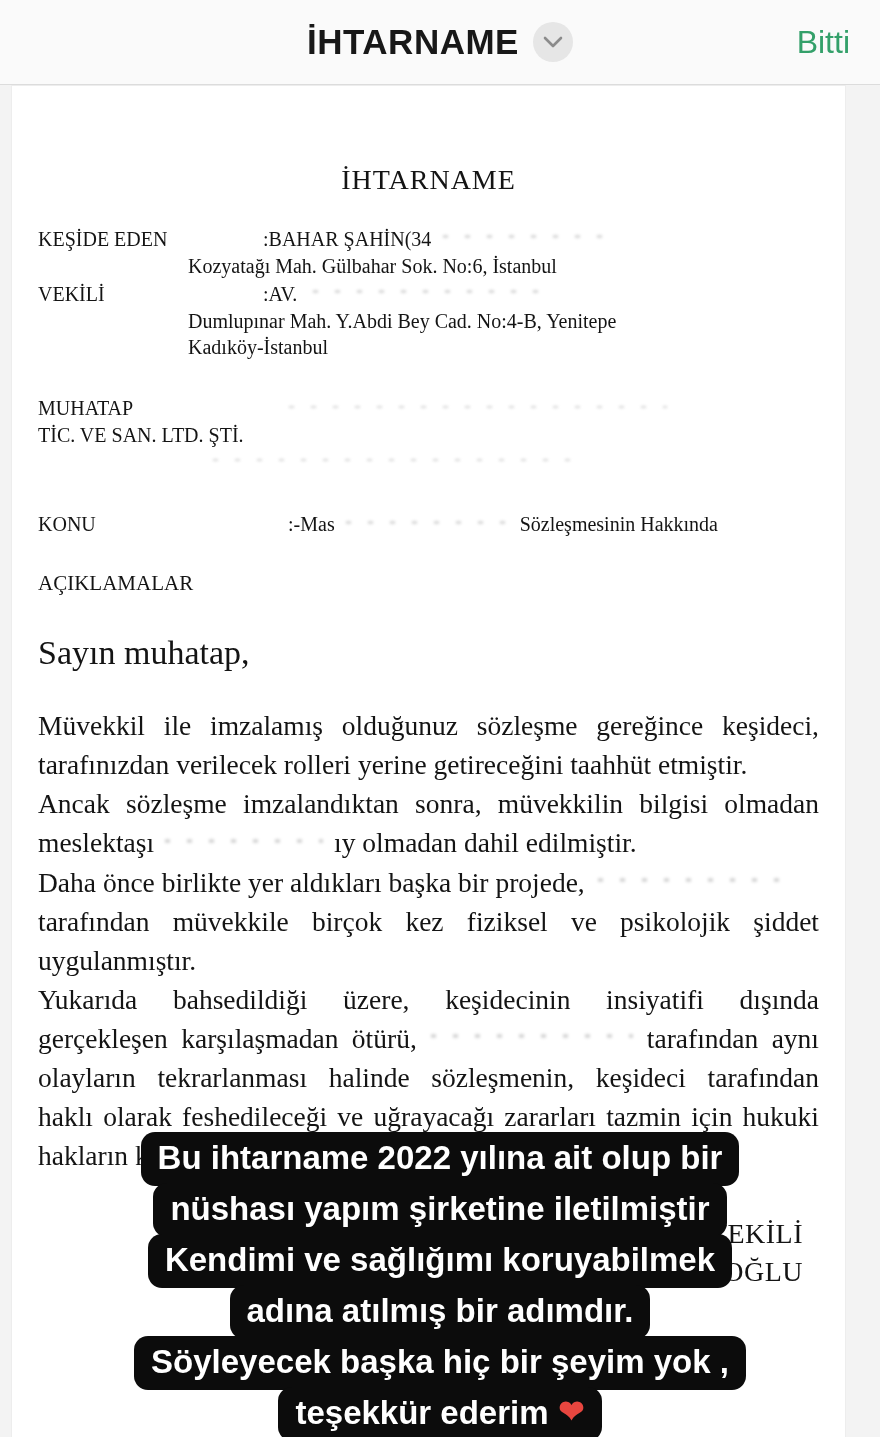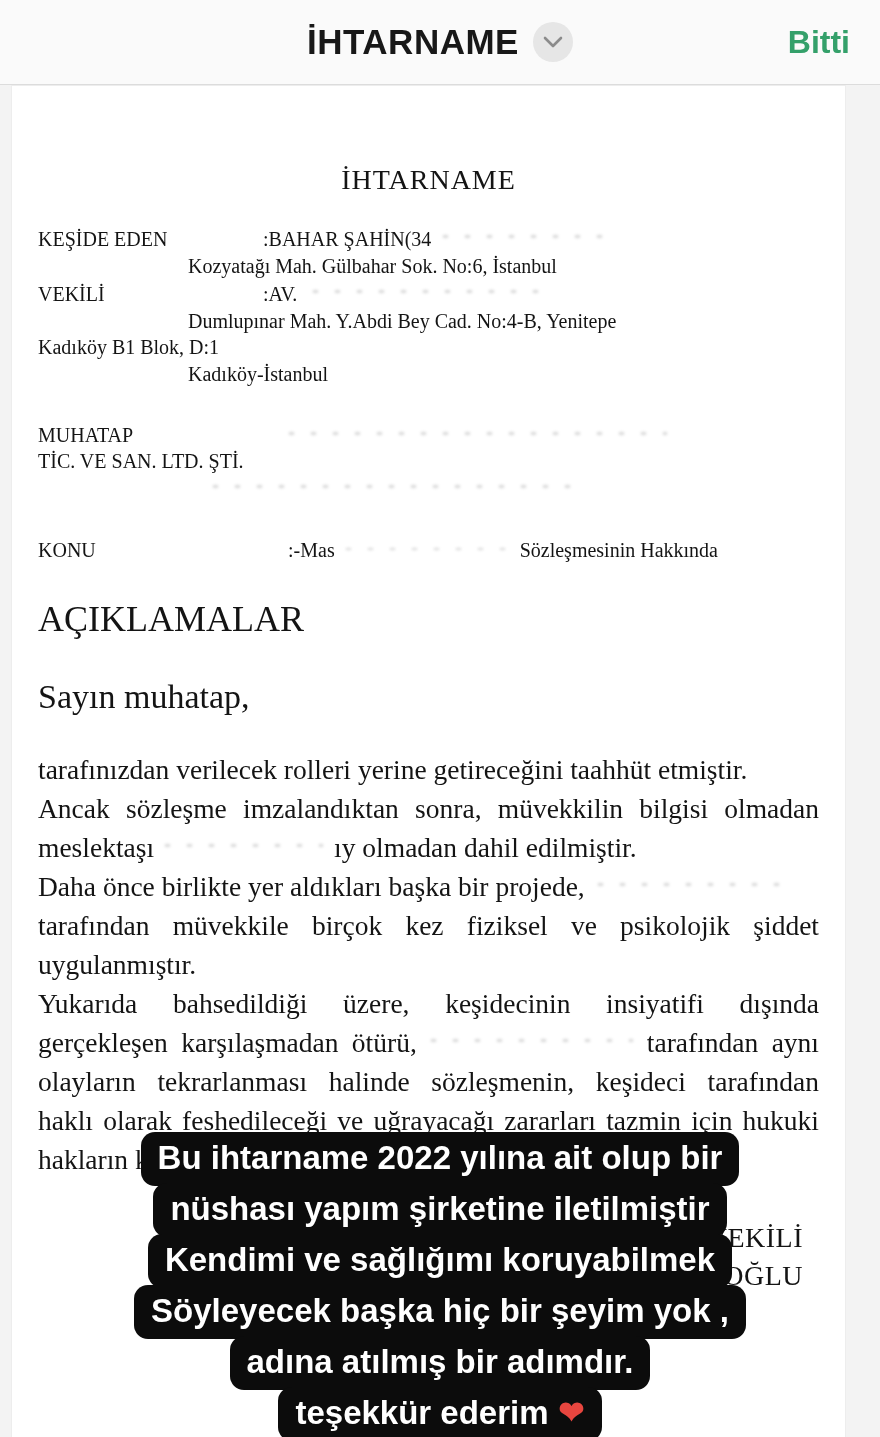--- a/index.html
+++ b/index.html
@@ -47,21 +47,21 @@
     justify-content: center;
     flex: 0 0 auto;
   }
   .chevron-btn svg { display: block; }
   .nav-done {
     position: absolute;
     right: 30px;
     top: 50%;
     transform: translateY(-50%);
     font-size: 32px;
-    font-weight: bold;
+    font-weight: normal;
     color: #34a06a;
     font-family: "Liberation Sans", sans-serif;
   }
 
   
   .page-wrap {
     position: absolute;
     top: 86px;
     left: 12px;
     width: 833px;
@@ -85,21 +85,21 @@
   }
 
   
   .field-block { margin-top: 30px; font-size: 20px; line-height: 1.33; }
   .field-row { display: flex; white-space: pre; }
   .field-label { width: 225px; flex: 0 0 225px; }
   .field-value { position: relative; flex: 1 1 auto; }
   .field-indent { padding-left: 150px; }
   .field-flush { padding-left: 0; }
 
-  .sec-label { font-size: 36px; margin-top: 34px; }
+  .sec-label { font-size: 21px; margin-top: 34px; }
 
   .salute { font-size: 34px; margin-top: 38px; }
 
   .body-para {
     font-size: 27.5px;
     line-height: 1.42;
     margin-top: 34px;
     text-align: justify;
   }
   .just-line {
@@ -157,21 +157,20 @@
     background: #0c0c0c;
     color: #ffffff;
     font-family: "Liberation Sans", sans-serif;
     font-weight: bold;
     font-size: 33px;
     line-height: 1.0;
     padding: 9px 17px 12px 17px;
     border-radius: 14px;
     white-space: nowrap;
     display: flex;
-    align-items: center;
     justify-content: center;
     margin-top: -3px;
   }
   .cap-line:first-child { margin-top: 0; }
   .heart { color: #e8463f; margin-left: 10px; font-size: 31px; }
 </style>
 </head>
 <body>
 
 <div class="navbar">
@@ -202,23 +201,20 @@
     </div>
 
     <div class="field-block" style="margin-top:2px;">
       <div class="field-row">
         <span class="field-label">VEKİLİ</span>
         <span class="field-value"><span>:AV.</span><span class="redact" style="width:270px;">&nbsp;</span></span>
       </div>
       <div class="field-row field-indent">
         <span>Dumlupınar Mah. Y.Abdi Bey Cad. No:4-B, Yenitepe</span>
       </div>
-      <div class="field-row field-flush">
-        <span>Kadıköy B1 Blok, D:1</span>
-      </div>
       <div class="field-row field-indent">
         <span>Kadıköy-İstanbul</span>
       </div>
     </div>
 
     <div class="field-block" style="margin-top:34px;">
       <div class="field-row">
         <span class="field-label">MUHATAP</span>
         <span class="field-value"><span class="redact redact-sm" style="width:430px;">&nbsp;</span></span>
       </div>
@@ -235,20 +231,21 @@
         <span class="field-label" style="flex:0 0 250px;width:250px;">KONU</span>
         <span class="field-value"><span>:-Mas</span><span class="redact redact-sm" style="width:185px;">&nbsp;</span><span>Sözleşmesinin Hakkında</span></span>
       </div>
     </div>
 
     <div class="sec-label">AÇIKLAMALAR</div>
 
     <div class="salute">Sayın muhatap,</div>
 
     <div class="body-para">
+      <span class="just-line">Müvekkil ile imzalamış olduğunuz sözleşme gereğince keşideci,</span>
       <span class="just-line last-line">tarafınızdan verilecek rolleri yerine getireceğini taahhüt etmiştir.</span>
       <span class="just-line">Ancak sözleşme imzalandıktan sonra, müvekkilin bilgisi olmadan</span>
       <span class="just-line last-line"><span>meslektaşı</span><span class="redact redact-sm" style="width:180px;">&nbsp;</span><span>ıy olmadan dahil edilmiştir.</span></span>
       <span class="just-line last-line"><span>Daha önce birlikte yer aldıkları başka bir projede,</span><span class="redact redact-sm" style="width:215px;">&nbsp;</span></span>
       <span class="just-line">tarafından müvekkile birçok kez fiziksel ve psikolojik şiddet</span>
       <span class="just-line last-line">uygulanmıştır.</span>
       <span class="just-line">Yukarıda bahsedildiği üzere, keşidecinin insiyatifi dışında</span>
       <span class="just-line"><span>gerçekleşen karşılaşmadan ötürü,</span><span class="redact redact-sm" style="width:230px;">&nbsp;</span><span>tarafından aynı</span></span>
       <span class="just-line">olayların tekrarlanması halinde sözleşmenin, keşideci tarafından</span>
       <span class="just-line">haklı olarak feshedileceği ve uğrayacağı zararları tazmin için hukuki</span>
@@ -267,22 +264,22 @@
   <div class="cap-line">
     <span>Bu ihtarname 2022 yılına ait olup bir</span>
   </div>
   <div class="cap-line">
     <span>nüshası yapım şirketine iletilmiştir</span>
   </div>
   <div class="cap-line">
     <span>Kendimi ve sağlığımı koruyabilmek</span>
   </div>
   <div class="cap-line">
+    <span>adına atılmış bir adımdır.</span>
+  </div>
+  <div class="cap-line">
     <span>Söyleyecek başka hiç bir şeyim yok ,</span>
-  </div>
-  <div class="cap-line">
-    <span>adına atılmış bir adımdır.</span>
   </div>
   <div class="cap-line">
     <span>teşekkür ederim</span>
     <span class="heart">❤</span>
   </div>
 </div>
 
 </body></html>

